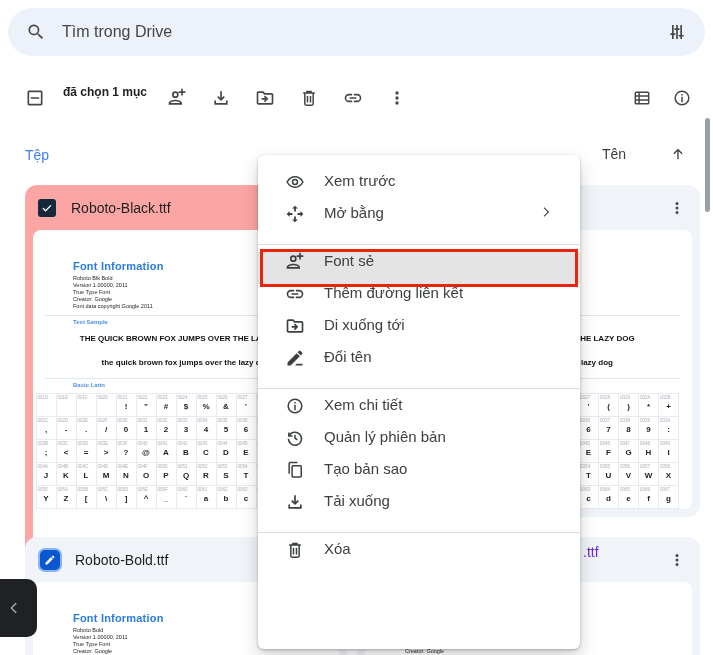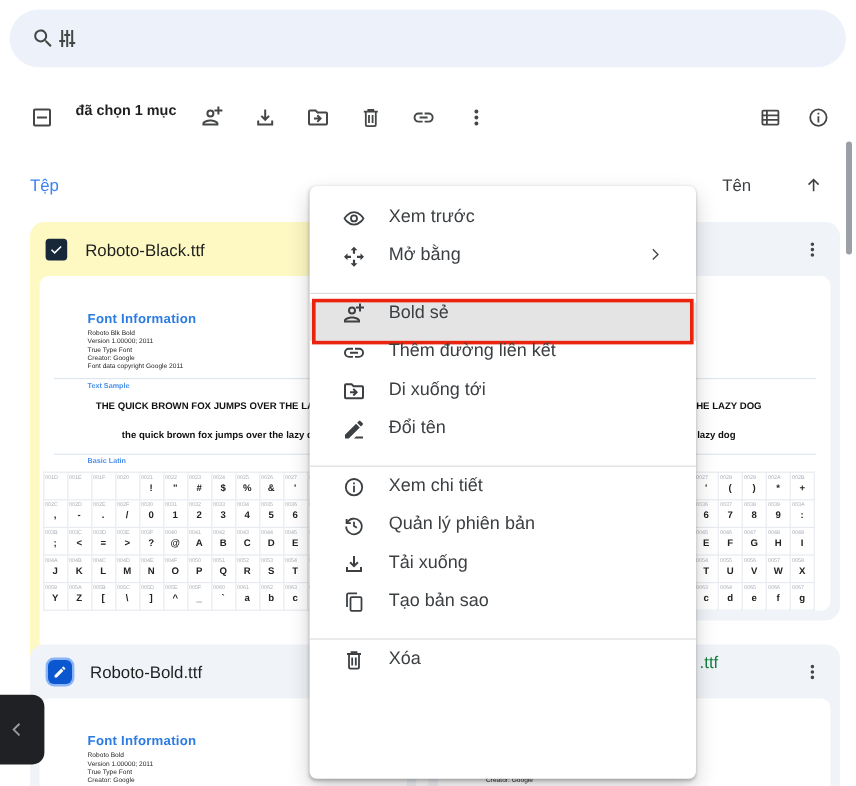--- a/index.html
+++ b/index.html
@@ -23,34 +23,34 @@
   .tb-right .tb-btn:last-child{margin-right:0;}
 
   
   .files-header{position:absolute;left:25px;top:146px;right:27px;height:20px;}
   .files-title{font-size:14px;color:#3b82f6;}
   .sort{position:absolute;right:0;top:0;display:flex;align-items:center;color:#3C4043;font-size:14px;gap:36px;}
   .sort .ic{width:16px;height:16px;margin-left:8px;color:#3C4043;}
 
   
   .card{position:absolute;border-radius:12px;overflow:hidden;}
-  #cardA{left:25px;top:185px;width:322px;height:376px;background:#fef9c3;}
+  #cardA{left:25px;top:185px;width:322px;height:376px;background:#fca5a5;}
   #cardB{left:357px;top:185px;width:343px;height:332px;background:#F0F4F9;}
   #cardC{left:25px;top:537px;width:322px;height:300px;background:#F0F4F9;}
   #cardD{left:357px;top:537px;width:343px;height:300px;background:#F0F4F9;}
   .card-header{height:45px;display:flex;align-items:center;padding:0 10px 0 13px;box-sizing:border-box;position:relative;}
   .card-name{font-size:14px;color:#1F1F1F;margin-left:15px;flex:1;white-space:nowrap;overflow:hidden;}
   .card-kebab{width:26px;height:26px;display:flex;align-items:center;justify-content:center;color:#444746;}
   .card-kebab .ic{width:18px;height:18px;}
   .checkbox{width:18px;height:18px;border-radius:3px;background:#17283A;display:flex;align-items:center;justify-content:center;}
   .checkbox .ic{width:14px;height:14px;color:#fff;}
   .ficon{width:20px;height:20px;border-radius:5px;background:#0B57D0;display:flex;align-items:center;justify-content:center;
          box-shadow:0 0 0 2px #8AB4F8;margin-left:2px;}
   .ficon .ic{width:12px;height:12px;color:#fff;}
-  .tail-name{position:absolute;left:226px;top:0;height:30px;display:flex;align-items:center;font-size:14px;color:#15803d;}
+  .tail-name{position:absolute;left:226px;top:0;height:30px;display:flex;align-items:center;font-size:14px;color:#6d28d9;}
   .card-body{position:absolute;left:8px;right:8px;top:45px;bottom:8px;background:#fff;border-radius:8px;overflow:hidden;}
 
   
   .fi-head{margin:30px 0 3px 40px;font-size:11px;font-weight:bold;color:#2B7BE4;letter-spacing:.2px;}
   .fi-line{margin-left:40px;font-size:5.5px;line-height:7px;color:#1F1F1F;}
   .sec-div{height:1px;background:#DEE6EF;margin:5px 12px 0;}
   .sec-div.d2{margin-top:11px;}
   .sec-label{margin:3px 0 0 40px;font-size:6px;font-weight:bold;color:#4D90E8;}
   .sample-u{margin-top:9px;text-align:center;font-weight:900;font-size:8px;white-space:nowrap;color:#111;}
   .sample-l{margin-top:15px;text-align:center;font-weight:900;font-size:8px;white-space:nowrap;color:#111;}
@@ -78,20 +78,21 @@
 </style>
 </head>
 <body>
 
 <div class="searchbar">
   <span class="ic">
       <svg viewBox="0 0 24 24">
         <path fill="currentColor" d="M15.5 14h-.79l-.28-.27a6.5 6.5 0 1 0-.7.7l.27.28v.79l5 4.99L20.49 19l-4.99-5zm-6 0A4.5 4.5 0 1 1 14 9.5 4.5 4.5 0 0 1 9.5 14z"></path>
       </svg>
     </span>
+  <span class="ph">Tìm trong Drive</span>
   <span class="ic tune">
       <svg viewBox="0 0 24 24">
         <g stroke="currentColor" stroke-width="2" fill="none">
           <path d="M7 3.5v17M12 3.5v17M17 3.5v17"></path>
           <path d="M4 14.5h6M9 8.5h6M14 16.5h6"></path>
         </g>
       </svg>
     </span>
 </div>
 
@@ -964,21 +965,21 @@
           </svg>
         </span>
       </div>
       <div class="mdiv"></div>
       <div class="mi hl">
         <span class="ic">
           <svg viewBox="0 0 24 24">
             <path fill="currentColor" d="M10 12a4 4 0 1 0-4-4 4 4 0 0 0 4 4zm0-6a2 2 0 1 1-2 2 2 2 0 0 1 2-2zm0 8c-2.67 0-8 1.34-8 4v2h16v-2c0-2.66-5.33-4-8-4zm6 4H4v-.01c.2-.71 3.3-1.99 6-1.99s5.8 1.28 6 2zM19 4V1h-2v3h-3v2h3v3h2V6h3V4z"></path>
           </svg>
         </span>
-        <span class="mi-label">Bold sẻ</span>
+        <span class="mi-label">Font sẻ</span>
         <div class="redbox"></div>
       </div>
       <div class="mi">
         <span class="ic">
           <svg viewBox="0 0 24 24">
             <path fill="currentColor" d="M3.9 12A3.1 3.1 0 0 1 7 8.9h4V7H7a5 5 0 0 0 0 10h4v-1.9H7A3.1 3.1 0 0 1 3.9 12zM8 13h8v-2H8zm9-6h-4v1.9h4a3.1 3.1 0 0 1 0 6.2h-4V17h4a5 5 0 0 0 0-10z"></path>
           </svg>
         </span>
         <span class="mi-label">Thêm đường liên kết</span>
       </div>
@@ -1018,36 +1019,36 @@
               <path d="M4.9 9.6a7.8 7.8 0 1 1-.7 3.2"></path>
               <path d="M12 8.2v4.2l2.9 1.7"></path>
             </g>
           </svg>
         </span>
         <span class="mi-label">Quản lý phiên bản</span>
       </div>
       <div class="mi">
         <span class="ic">
           <svg viewBox="0 0 24 24">
-            <path fill="currentColor" d="M12 15.58 7.4 11l1.42-1.42 2.18 2.17V4h2v7.75l2.18-2.17L16.6 11zM4 15h2v3h12v-3h2v5H4z"></path>
-          </svg>
-        </span>
-        <span class="mi-label">Tải xuống</span>
-      </div>
-      <div class="mi">
-        <span class="ic">
-          <svg viewBox="0 0 24 24">
             <g fill="none" stroke="currentColor" stroke-width="1.8">
               <rect x="8.5" y="6.8" width="11" height="13.7" rx="1.2"></rect>
               <path d="M5 16.5v-12A1.5 1.5 0 0 1 6.5 3H15"></path>
             </g>
           </svg>
         </span>
         <span class="mi-label">Tạo bản sao</span>
       </div>
+      <div class="mi">
+        <span class="ic">
+          <svg viewBox="0 0 24 24">
+            <path fill="currentColor" d="M12 15.58 7.4 11l1.42-1.42 2.18 2.17V4h2v7.75l2.18-2.17L16.6 11zM4 15h2v3h12v-3h2v5H4z"></path>
+          </svg>
+        </span>
+        <span class="mi-label">Tải xuống</span>
+      </div>
       <div class="mdiv"></div>
       <div class="mi">
         <span class="ic">
           <svg viewBox="0 0 24 24">
             <g fill="none" stroke="currentColor" stroke-width="1.8">
               <path d="M5 6h14M9.5 6V4.2h5V6M7 6v13a1.6 1.6 0 0 0 1.6 1.6h6.8A1.6 1.6 0 0 0 17 19V6M10.2 9.5v8M13.8 9.5v8"></path>
             </g>
           </svg>
         </span>
         <span class="mi-label">Xóa</span>

